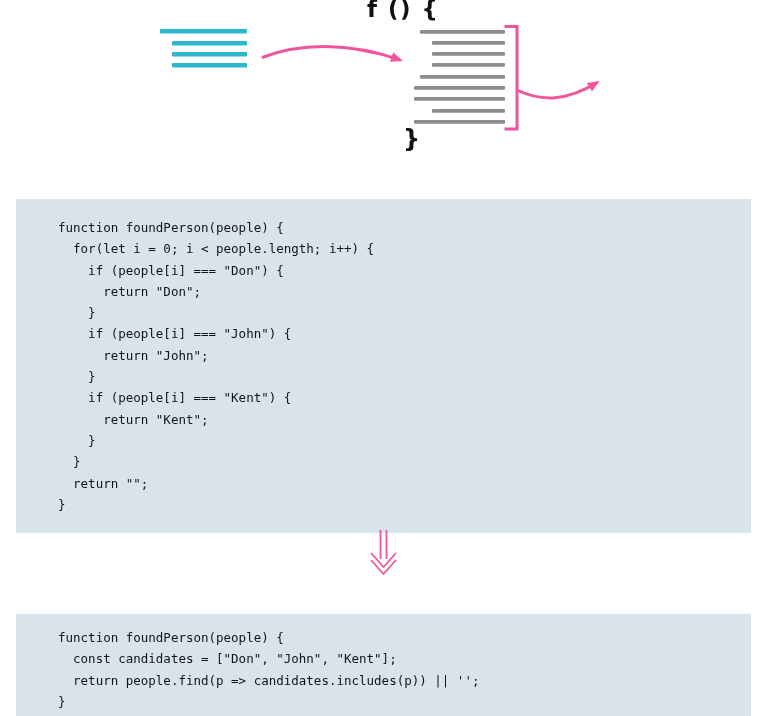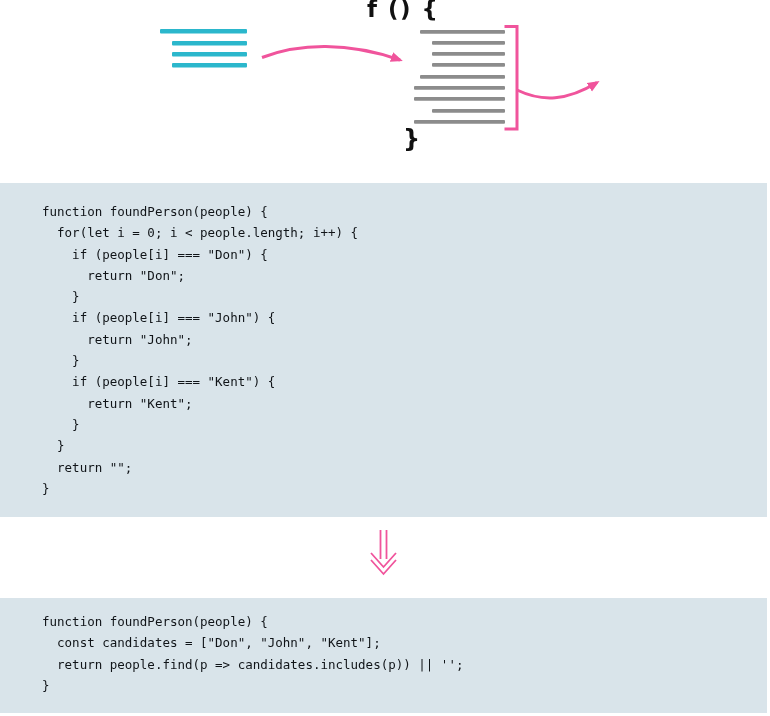--- a/index.html
+++ b/index.html
@@ -9,21 +9,21 @@
 
   
   .diagram{position:absolute;left:0;top:0;width:770px;height:183px;}
   .fn-open{position:absolute;left:367px;top:-4px;font-weight:bold;
            font-size:23px;letter-spacing:1.5px;color:#111;}
   .fn-close{position:absolute;left:403px;top:125px;font-weight:bold;
             font-size:24px;color:#111;}
   .diagram svg{position:absolute;left:0;top:0;}
 
   
-  .code-block{position:absolute;left:0;right:3px;margin:0;
+  .code-block{position:absolute;left:0;right:3px;margin:16px;
               background:var(--code-bg,#D9E4EA);
               font-family:"DejaVu Sans Mono",monospace;
               font-size:12.5px;line-height:21.3px;color:#101418;
               white-space:pre;padding:0 0 0 42px;box-sizing:border-box;}
   #code-before{top:183px;height:334px;padding-top:18px;}
   #code-after{top:598px;height:115px;padding-top:13px;}
 
   .transform-arrow{position:absolute;left:360px;top:527px;}
 </style>
 </head>

